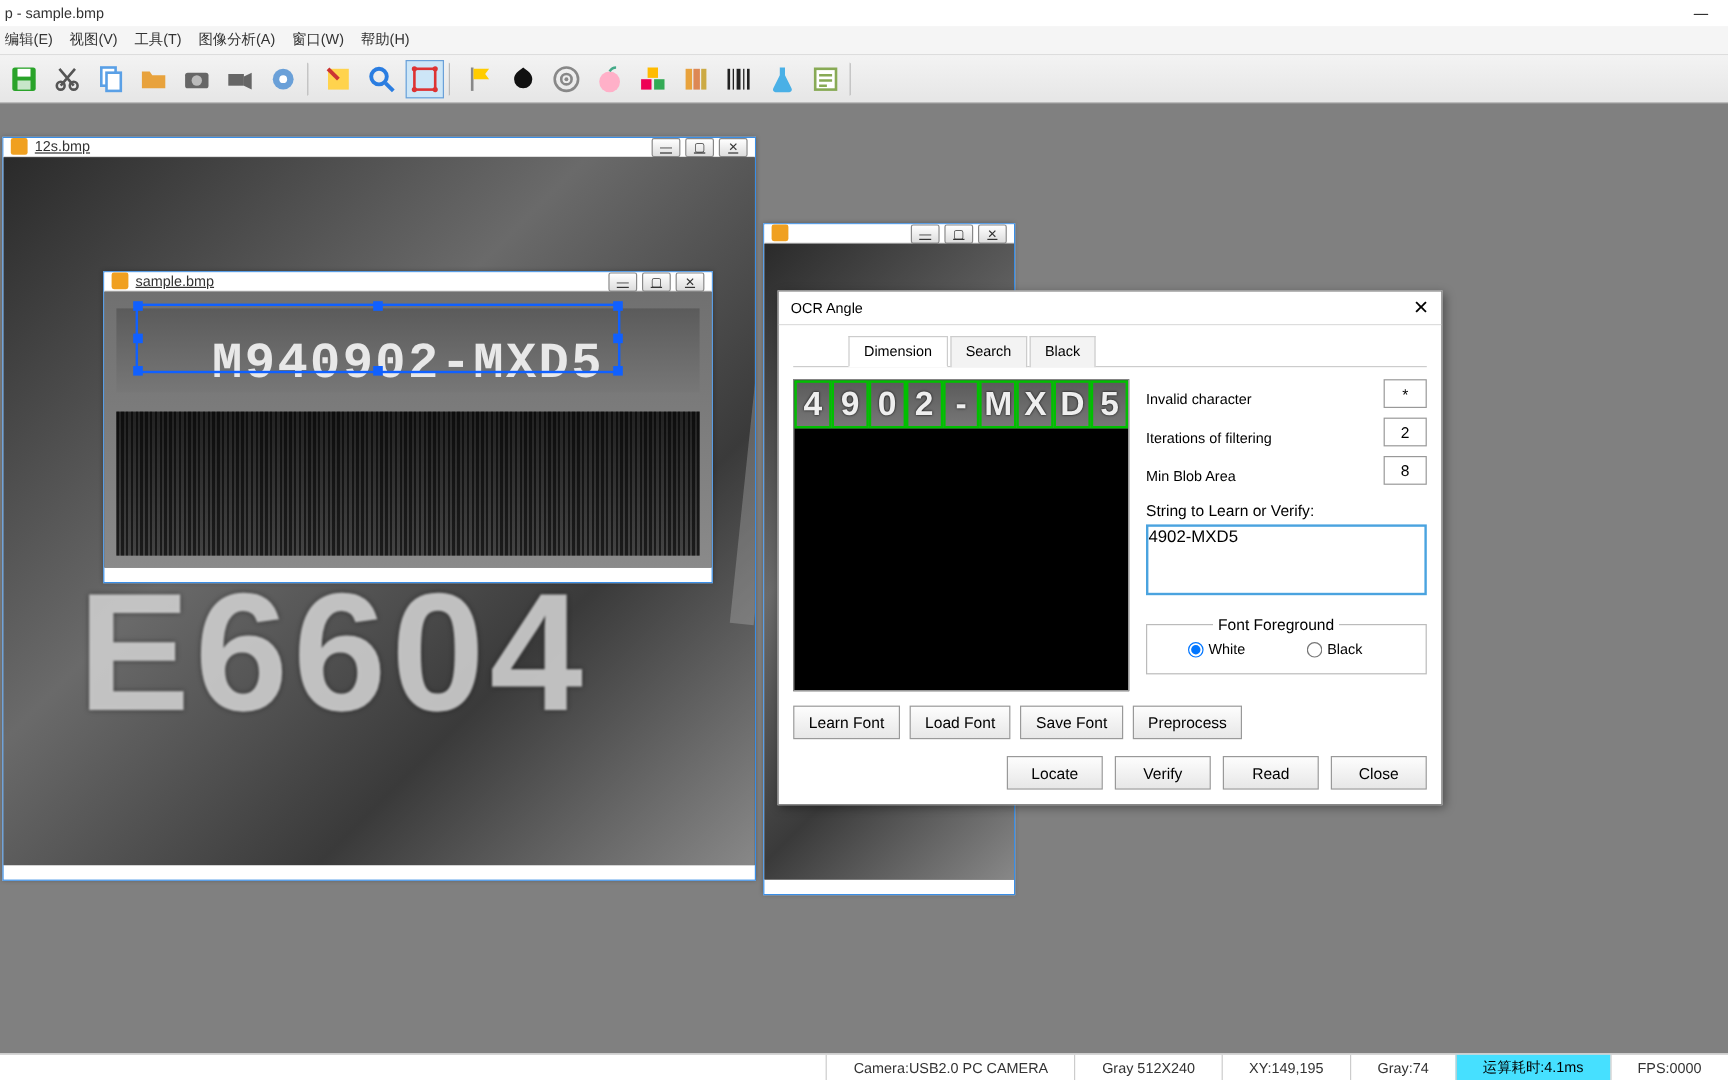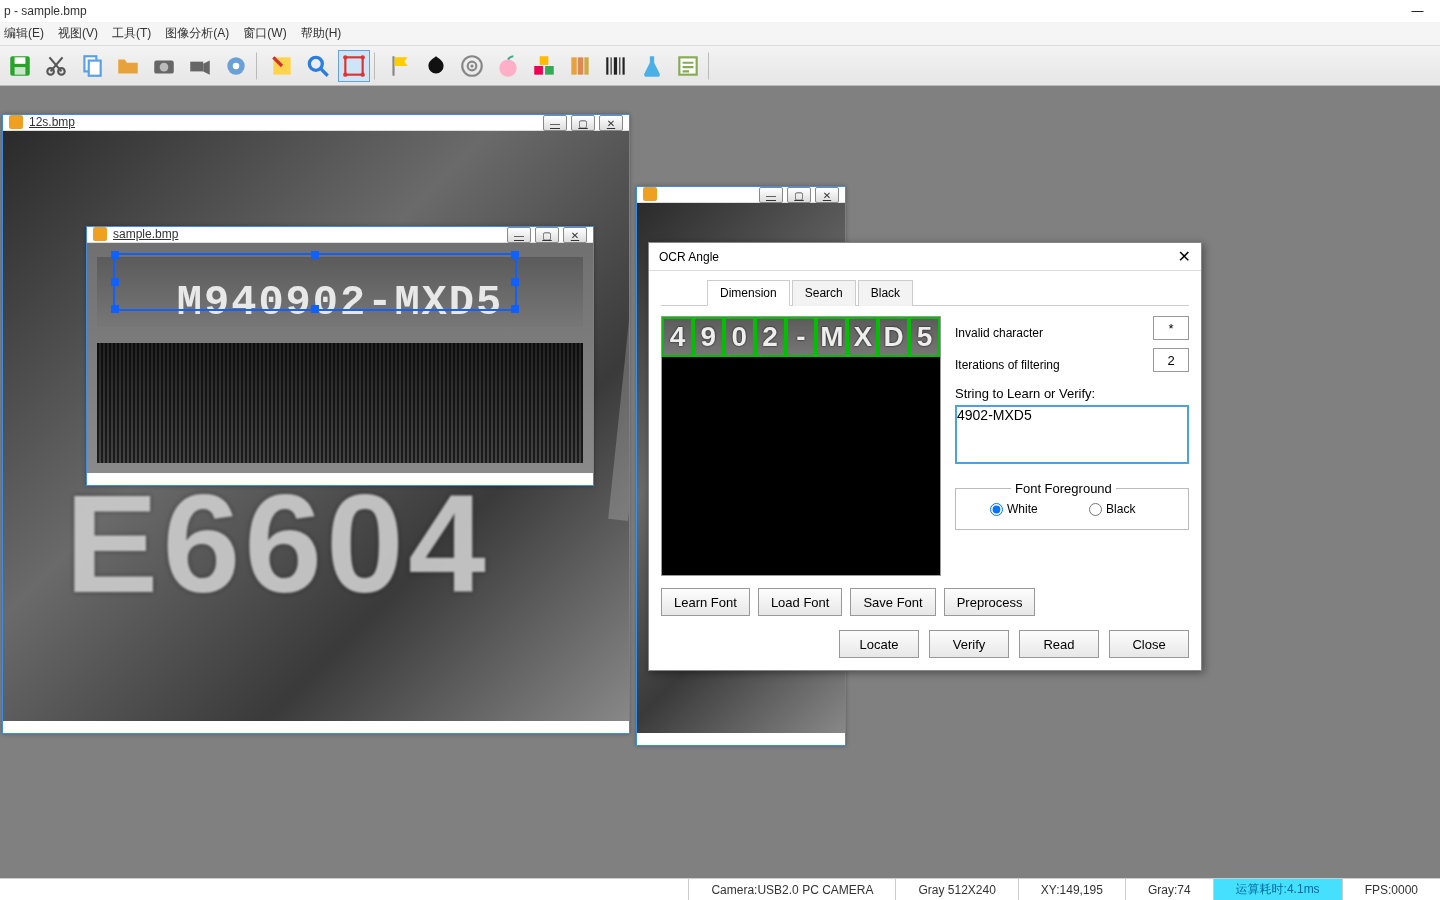--- a/index.html
+++ b/index.html
@@ -63,21 +63,21 @@
 fieldset.fg label { margin-right:24px; font-size:13px; display:inline-flex; align-items:center; gap:4px;margin-left:24px;}
 .dlg-actions { display:flex; gap:8px; margin-top:12px; flex-wrap:wrap;}
 .dlg-actions button { height:28px; padding:0 12px; background:linear-gradient(#fdfdfd,#e7e7e7); border:1px solid #999; font-size:13px; }
 .dlg-actions .row2 { width:100%; display:flex; gap:10px; justify-content:flex-end; margin-top:6px;align-items:center;}
 .dlg-actions .row2 button { width:80px; }
 
 
 .statusbar { position:absolute; left:0; right:0; bottom:0; height:22px; background:#fff; border-top:1px solid #ccc; display:flex; align-items:center; font-size:12px; color:#333;}
 .statusbar .sb-spacer{ flex:1;}
 .statusbar .sb-cell { padding:0 22px; border-left:1px solid #ccc; height:100%; display:flex; align-items:center;}
-.statusbar .sb-cell.hl { background:#46e0ff; color:#0369a1;}
+.statusbar .sb-cell.hl { background:#46e0ff; color:#000000;}
 </style>
 </head>
 <body>
 
 <div class="titlebar">
   <span>p - sample.bmp</span>
   <span class="spacer"></span>
   <div class="winctl">—</div>
 </div>
 
@@ -306,20 +306,24 @@
         </div>
         <div class="ocr-fields">
           <div class="row">
             <label>Invalid character</label>
             <input type="text" value="*" style="">
           </div>
           <div class="row">
             <label>Iterations of filtering</label>
             <input type="text" value="2" style="">
           </div>
+          <div class="row">
+            <label>Min Blob Area</label>
+            <input type="text" value="8" style="">
+          </div>
           <div class="verify">
             <div style="font-size:13px; margin-bottom:4px;">String to Learn or Verify:</div>
             <textarea style="">4902-MXD5</textarea>
           </div>
           <fieldset class="fg">
             <legend>Font Foreground</legend>
             <label>
                 <input type="radio" name="fg" checked="" style=""> 
                 <span>White</span>
               </label>

